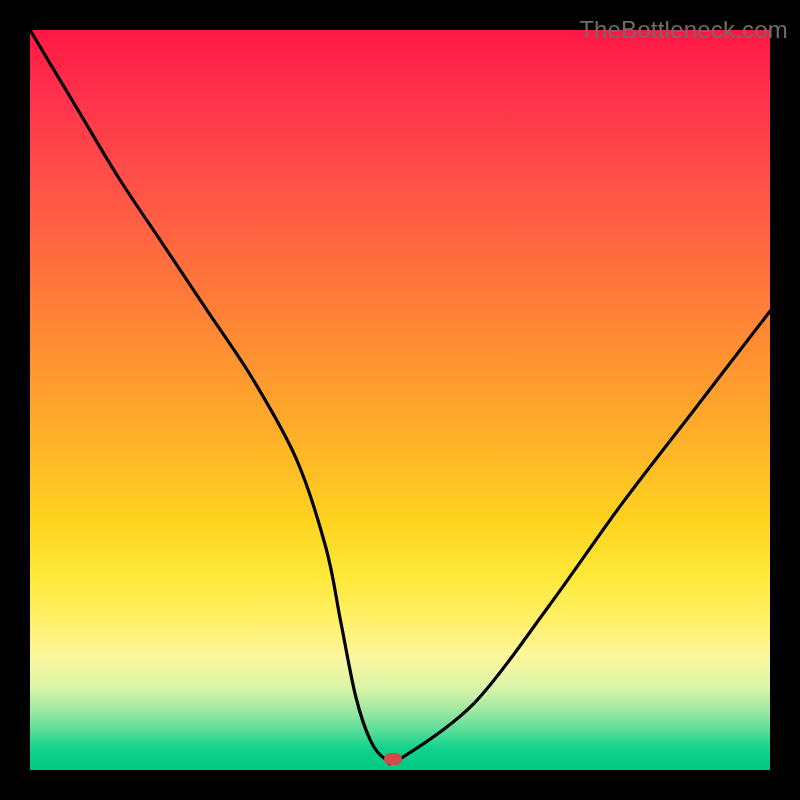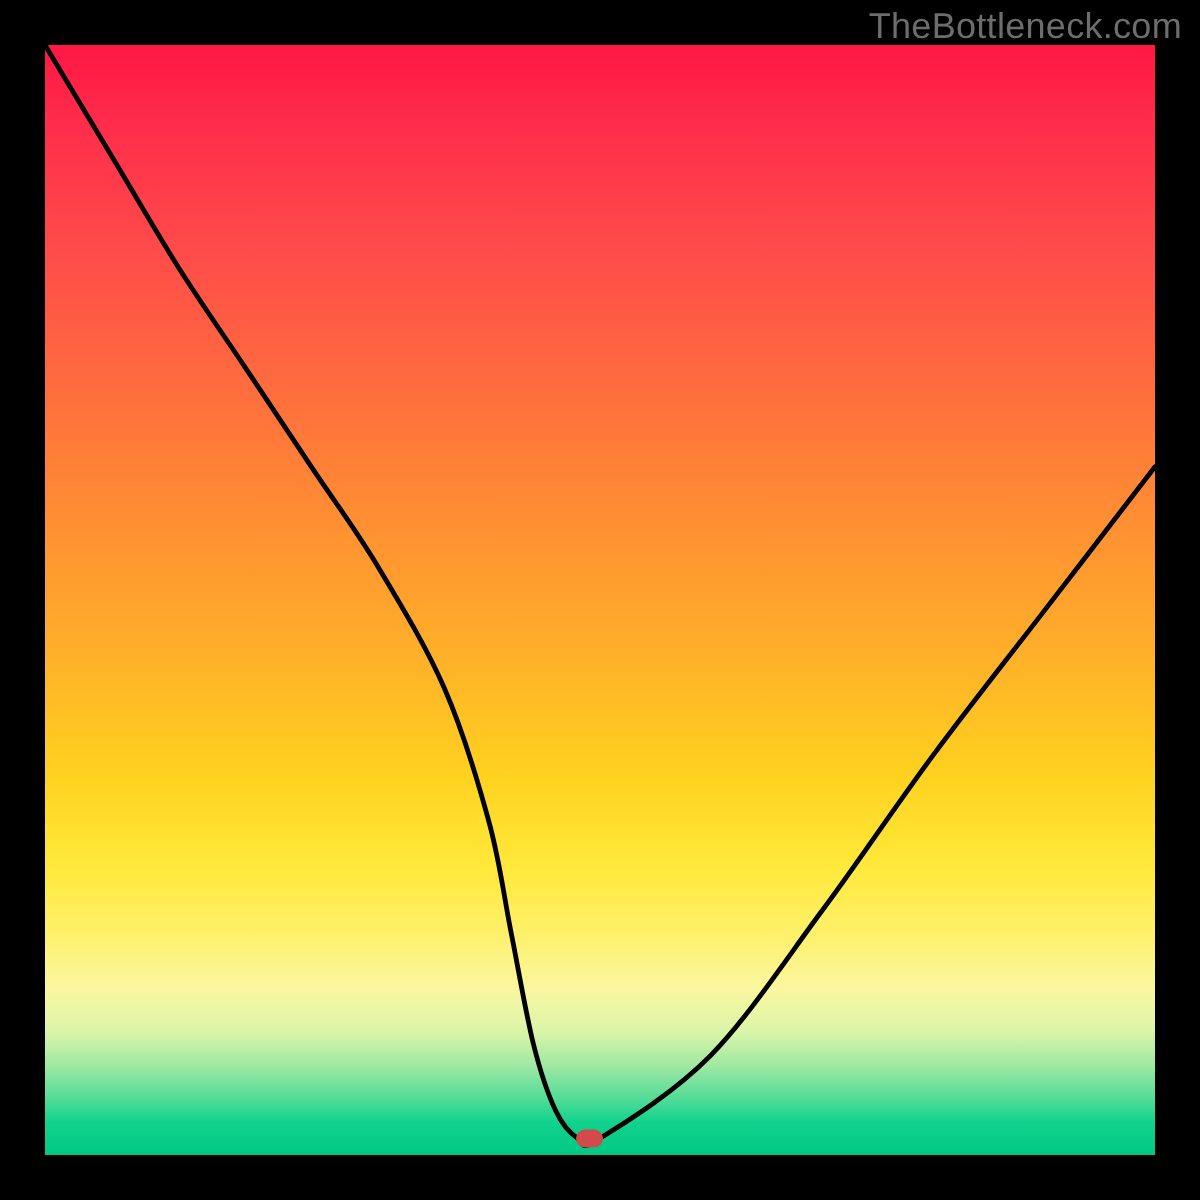--- a/index.html
+++ b/index.html
@@ -12,21 +12,21 @@
     overflow: hidden;
   }
   .frame {
     position: relative;
     width: 800px;
     height: 800px;
     background: #000;
   }
   .watermark {
     position: absolute;
-    top: 4px;
+    top: 16px;
     right: 12px;
     color: #6d6d6d;
     font-size: 24px;
     font-weight: 500;
     letter-spacing: 0.2px;
     z-index: 5;
   }
   .plot-area {
     position: absolute;
     left: 30px;

